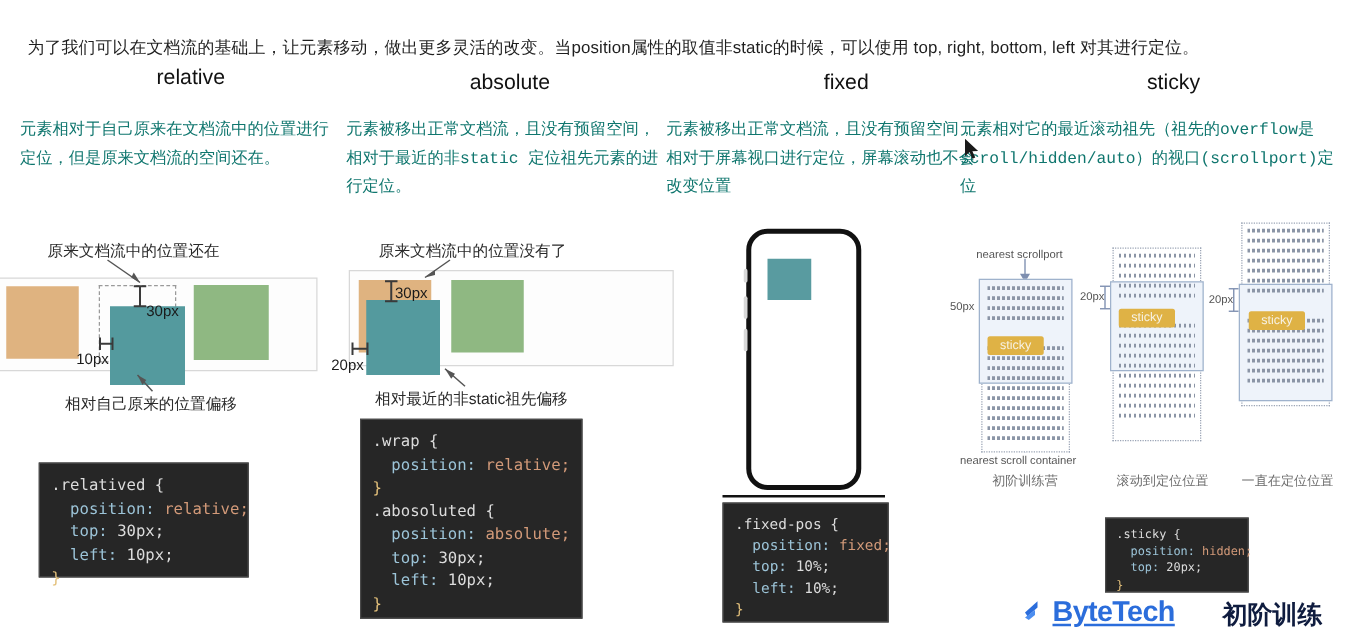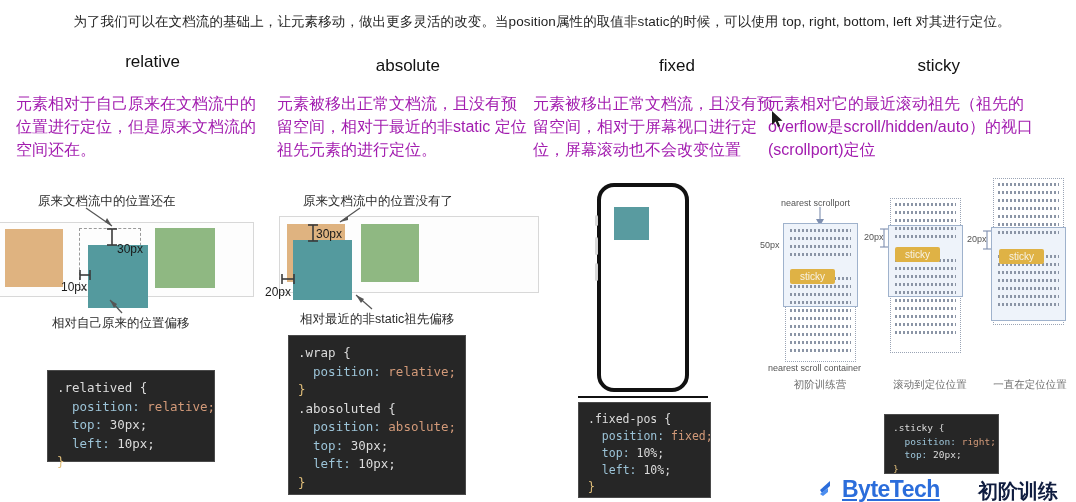--- a/index.html
+++ b/index.html
@@ -13,48 +13,48 @@
     position: relative;
     overflow: hidden;
     font-family: "Liberation Sans", "DejaVu Sans", sans-serif;
     color: #222;
   }
 
   
   #intro-text {
     position: absolute;
     left: 22px;
-    top: 12px;
+    top: 28px;
     width: 1040px;
     font-size: 13.5px;
     line-height: 20px;
     color: #1f1f1f;
     letter-spacing: 0.1px;
     white-space: nowrap;
-    text-align: center;
   }
 
   
   .col-title {
     position: absolute;
     font-size: 17px;
     color: #111;
     text-align: right;
   }
   #title-relative { left: 60px;  top: 52px; width: 120px; }
   #title-absolute { left: 320px; top: 56px; width: 120px; }
   #title-fixed    { left: 585px; top: 56px; width: 110px; }
   #title-sticky   { left: 840px; top: 56px; width: 120px; }
 
   
   .col-desc {
     position: absolute;
-    font-size: 16px;
+    font-size: 13px;
     line-height: 23px;
-    color: #a21caf;
+    color: #0f766e;
+    font-family: Liberation Mono, monospace;
   }
   #desc-relative { left: 16px;  top: 92px;  width: 250px; }
   #desc-absolute { left: 277px; top: 92px;  width: 250px; }
   #desc-fixed    { left: 533px; top: 92px;  width: 250px; }
   #desc-sticky   { left: 768px; top: 92px;  width: 310px; }
 
   
   .note {
     position: absolute;
     font-size: 12.5px;
@@ -328,21 +328,21 @@
 
   <line x1="884" y1="229" x2="884" y2="247" stroke="#7e8fb0" stroke-width="1.1"></line>
   <line x1="880" y1="229" x2="888" y2="229" stroke="#7e8fb0" stroke-width="1.1"></line>
   <line x1="880" y1="247" x2="888" y2="247" stroke="#7e8fb0" stroke-width="1.1"></line>
 
   <line x1="987" y1="231" x2="987" y2="249" stroke="#7e8fb0" stroke-width="1.1"></line>
   <line x1="983" y1="231" x2="991" y2="231" stroke="#7e8fb0" stroke-width="1.1"></line>
   <line x1="983" y1="249" x2="991" y2="249" stroke="#7e8fb0" stroke-width="1.1"></line>
 </svg>
 
-<div class="code-block" id="code-relative" style="left:31px; top:370px; width:168px; height:92px;margin-left:16px;"><span class="tok-sel">.relatived {</span>
+<div class="code-block" id="code-relative" style="left:31px; top:370px; width:168px; height:92px;"><span class="tok-sel">.relatived {</span>
   <span class="tok-prop">position:</span> <span class="tok-val">relative;</span>
   <span class="tok-prop">top:</span> <span class="tok-num">30px;</span>
   <span class="tok-prop">left:</span> <span class="tok-num">10px;</span>
 <span class="tok-br">}</span></div>
 
 <div class="code-block" id="code-absolute" style="left:288px; top:335px; width:178px; height:160px;"><span class="tok-sel">.wrap {</span>
   <span class="tok-prop">position:</span> <span class="tok-val">relative;</span>
 <span class="tok-br">}</span>
 <span class="tok-sel">.abosoluted {</span>
   <span class="tok-prop">position:</span> <span class="tok-val">absolute;</span>
@@ -350,21 +350,21 @@
   <span class="tok-prop">left:</span> <span class="tok-num">10px;</span>
 <span class="tok-br">}</span></div>
 
 <div class="code-block" id="code-fixed" style="left:578px; top:402px; width:133px; height:96px; font-size:11.5px; line-height:17px;"><span class="tok-sel">.fixed-pos {</span>
   <span class="tok-prop">position:</span> <span class="tok-val">fixed;</span>
   <span class="tok-prop">top:</span> <span class="tok-num">10%;</span>
   <span class="tok-prop">left:</span> <span class="tok-num">10%;</span>
 <span class="tok-br">}</span></div>
 
 <div class="code-block" id="code-sticky" style="left:884px; top:414px; width:115px; height:60px; font-size:9.5px; line-height:13.5px; padding:6px 8px;"><span class="tok-sel">.sticky {</span>
-  <span class="tok-prop">position:</span> <span class="tok-val">right;</span>
+  <span class="tok-prop">position:</span> <span class="tok-val">hidden;</span>
   <span class="tok-prop">top:</span> <span class="tok-num">20px;</span>
 <span class="tok-br">}</span></div>
 
 <div id="phone-frame">
   <div class="phone-btn" style="top:28px; height:11px;"></div>
   <div class="phone-btn" style="top:50px; height:18px;"></div>
   <div class="phone-btn" style="top:76px; height:18px;"></div>
   <div id="phone-inner-box"></div>
 </div>
 <div id="phone-ground"></div>

